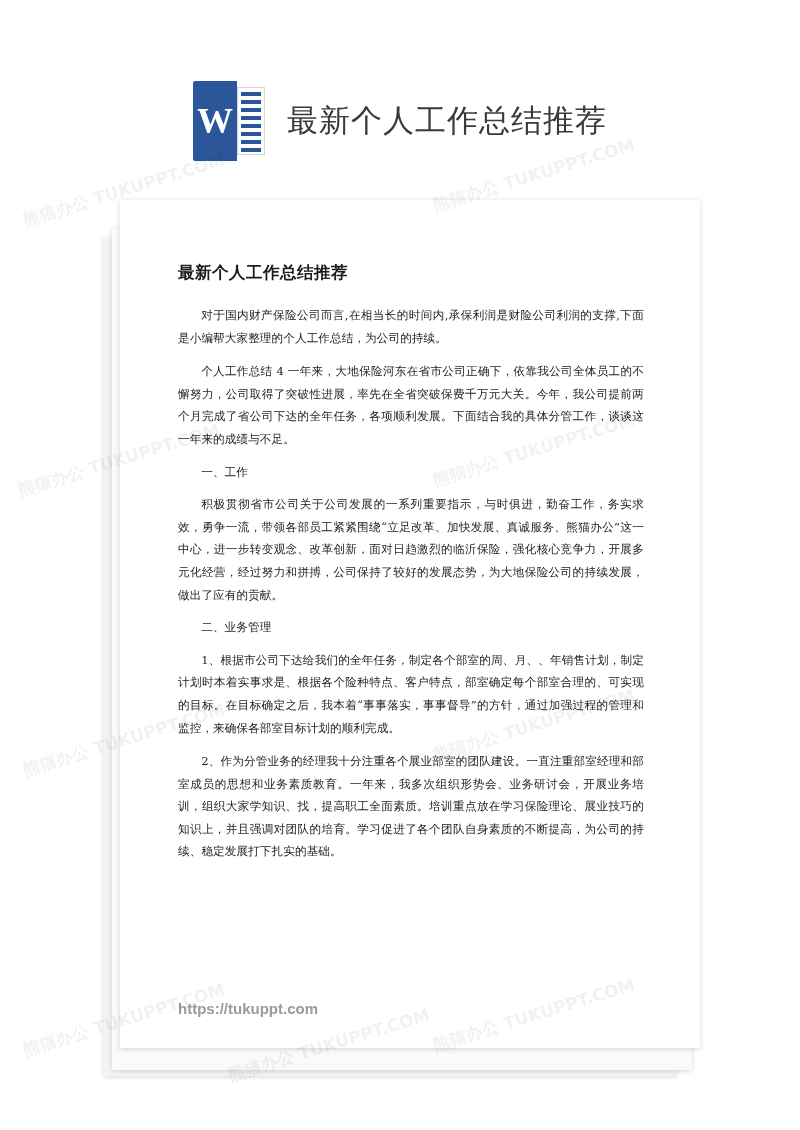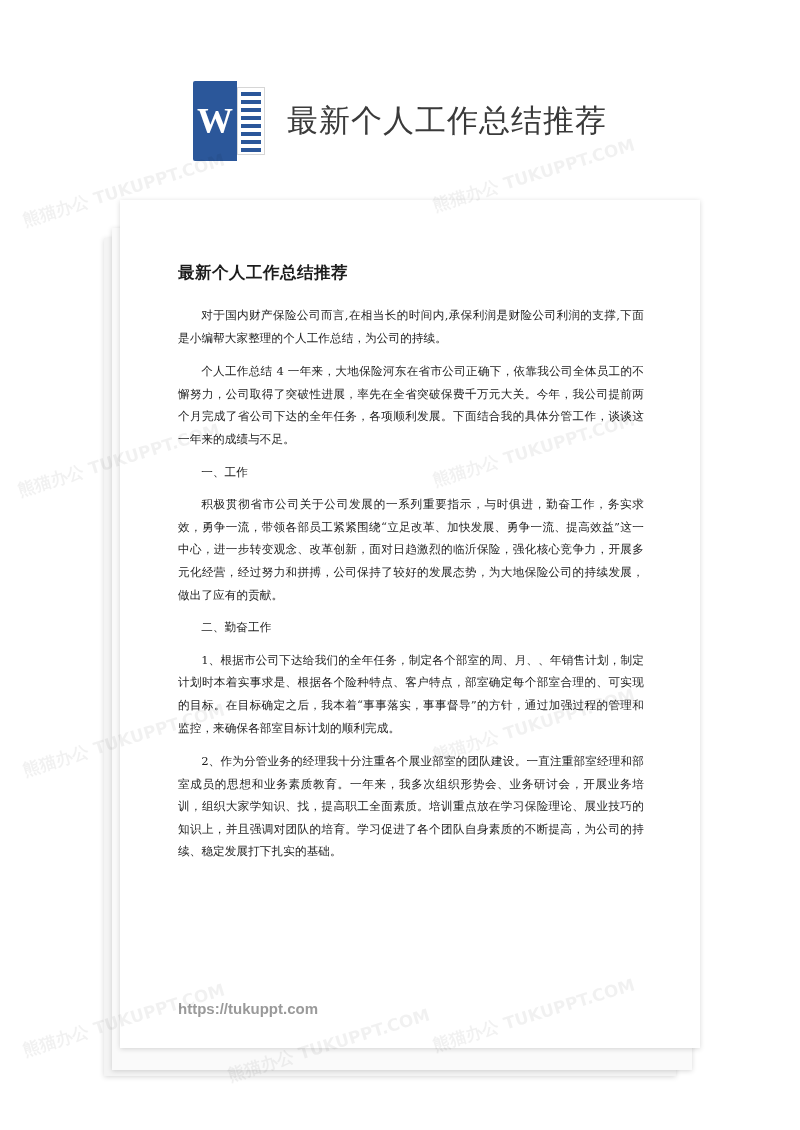--- a/index.html
+++ b/index.html
@@ -181,22 +181,22 @@
 
 <div class="stack">
   <div class="sheet sheet-back2"></div>
   <div class="sheet sheet-back1"></div>
   <div class="sheet sheet-front">
     <div class="page-content">
       <h1 class="doc-h1">最新个人工作总结推荐</h1>
       <p class="para">对于国内财产保险公司而言,在相当长的时间内,承保利润是财险公司利润的支撑,下面是小编帮大家整理的个人工作总结，为公司的持续。</p>
       <p class="para">个人工作总结 4 一年来，大地保险河东在省市公司正确下，依靠我公司全体员工的不懈努力，公司取得了突破性进展，率先在全省突破保费千万元大关。今年，我公司提前两个月完成了省公司下达的全年任务，各项顺利发展。下面结合我的具体分管工作，谈谈这一年来的成绩与不足。</p>
       <p class="para nospace">一、工作</p>
-      <p class="para">积极贯彻省市公司关于公司发展的一系列重要指示，与时俱进，勤奋工作，务实求效，勇争一流，带领各部员工紧紧围绕“立足改革、加快发展、勇争一流、提高效益”这一中心，进一步转变观念、改革创新，面对日趋激烈的临沂保险，强化核心竞争力，开展多元化经营，经过努力和拼搏，公司保持了较好的发展态势，为大地保险公司的持续发展，做出了应有的贡献。</p>
-      <p class="para nospace">二、勤奋工作</p>
+      <p class="para">积极贯彻省市公司关于公司发展的一系列重要指示，与时俱进，勤奋工作，务实求效，勇争一流，带领各部员工紧紧围绕“立足改革、加快发展、真诚服务、熊猫办公”这一中心，进一步转变观念、改革创新，面对日趋激烈的临沂保险，强化核心竞争力，开展多元化经营，经过努力和拼搏，公司保持了较好的发展态势，为大地保险公司的持续发展，做出了应有的贡献。</p>
+      <p class="para nospace">二、业务管理</p>
       <p class="para">1、根据市公司下达给我们的全年任务，制定各个部室的周、月、、年销售计划，制定计划时本着实事求是、根据各个险种特点、客户特点，部室确定每个部室合理的、可实现的目标。在目标确定之后，我本着“事事落实，事事督导”的方针，通过加强过程的管理和监控，来确保各部室目标计划的顺利完成。</p>
       <p class="para">2、作为分管业务的经理我十分注重各个展业部室的团队建设。一直注重部室经理和部室成员的思想和业务素质教育。一年来，我多次组织形势会、业务研讨会，开展业务培训，组织大家学知识、找，提高职工全面素质。培训重点放在学习保险理论、展业技巧的知识上，并且强调对团队的培育。学习促进了各个团队自身素质的不断提高，为公司的持续、稳定发展打下扎实的基础。</p>
     </div>
     <div class="watermark-url">https://tukuppt.com</div>
   </div>
 </div>
 
 <div id="watermark-layer">
     <div class="wm" style="left: 20px; top: 210px;">熊猫办公 TUKUPPT.COM</div>
     <div class="wm" style="left: 430px; top: 195px;">熊猫办公 TUKUPPT.COM</div>

